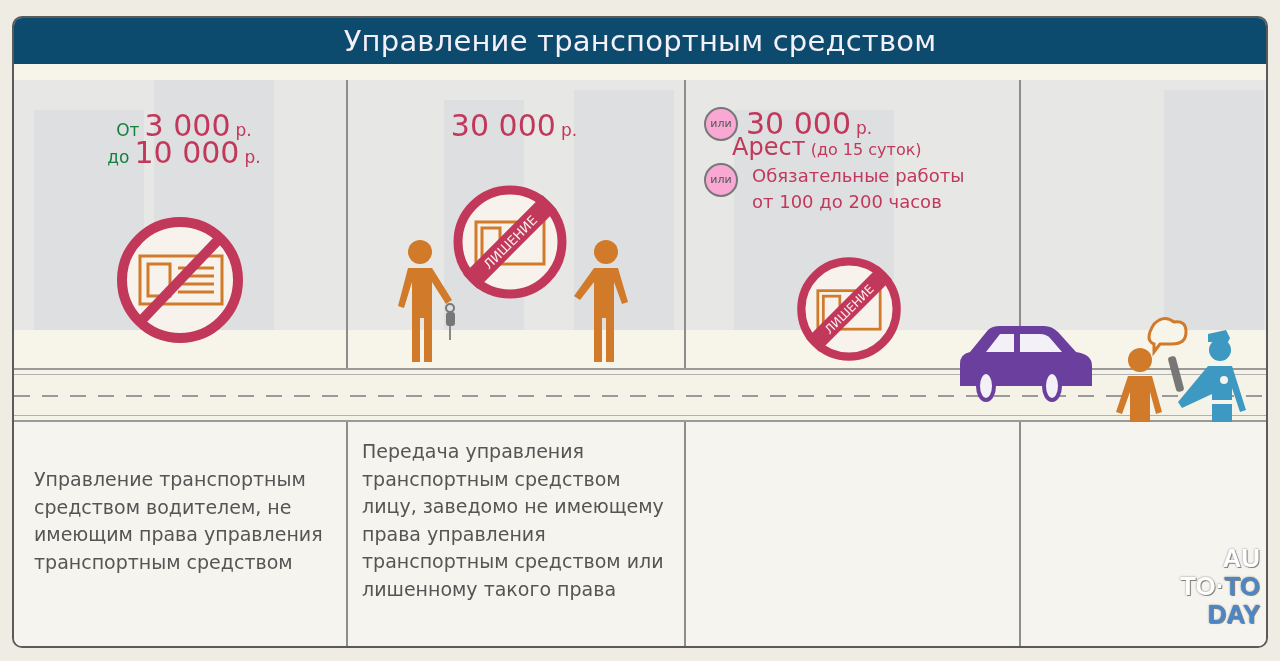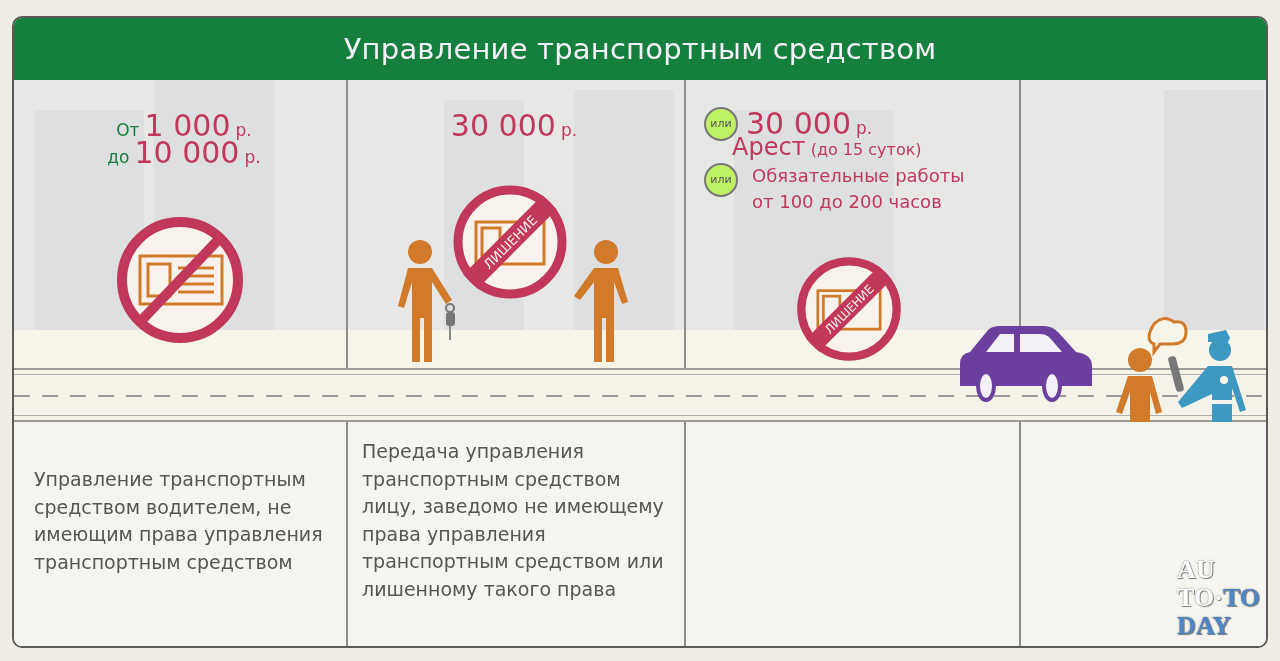--- a/index.html
+++ b/index.html
@@ -1,35 +1,35 @@
 <!DOCTYPE html>
 <html><head>
 <meta charset="utf-8">
 <style>
   html, body { margin:0; padding:0; }
   body { width:1280px; height:661px; background:#efece4; position:relative; overflow:hidden; font-family:"DejaVu Sans", sans-serif; }
   .board { position:absolute; left:12px; top:16px; width:1256px; height:632px; background:#f7f4ea; border:2px solid #5a5a5a; border-radius:10px; overflow:hidden; box-sizing:border-box; }
-  .header { position:absolute; left:0; top:0; width:100%; height:62px; background:#15803d; display:flex; align-items:center; justify-content:center;text-align:center; }
+  .header { position:absolute; left:0; top:0; width:100%; height:46px; background:#0c4a6e; display:flex; align-items:center; justify-content:center;text-align:center; }
   .header-title { color:#f4f0f8; font-size:29px; letter-spacing:0.2px; }
   .skyline { position:absolute; top:62px; left:0; width:100%; height:270px; background:#e7e7e6; }
   .bldg { position:absolute; background:#dedfe0; }
   .ground { position:absolute; left:0; top:312px; width:100%; height:40px; background:#f7f4ea; }
   .col-div { position:absolute; top:62px; width:2px; background:#8d8d8d; }
   .road { position:absolute; left:0; top:350px; width:100%; height:54px; background:#f5f2e8; border-top:2px solid #9a9a9a; border-bottom:2px solid #9a9a9a; box-sizing:border-box; }
   .road:before { content:""; position:absolute; left:0; right:0; top:4px; height:1px; background:#b0b0b0; }
   .road:after { content:""; position:absolute; left:0; right:0; bottom:4px; height:1px; background:#b0b0b0; }
   .dash { position:absolute; left:0; right:0; top:25px; height:2px; background:repeating-linear-gradient(90deg,#9a9a9a 0 16px, transparent 16px 28px); }
   .lower { position:absolute; left:0; top:404px; width:100%; height:228px; background:#f6f4ee; }
   .fine { position:absolute; color:#c2385b; text-align:center; }
   .fine .small { color:#15803d; font-size:17px; }
   .fine .big { font-size:30px; }
   .fine .rub { font-size:17px; }
   .desc { position:absolute; color:#555; font-size:19px; line-height:27.5px; }
-  .ili { display:inline-block; width:34px; height:34px; border:2px solid #777; border-radius:50%; box-sizing:border-box; font-size:11px; color:#555; text-align:center; line-height:30px; background:#bef264; }
-  .wm { position:absolute; right:6px; bottom:6px; font-family:Liberation Serif, serif; font-weight:bold; font-size:26px; line-height:28px; text-align:left; color:#fff; text-shadow:0 0 2px #777, 1px 1px 0 #888; }
+  .ili { display:inline-block; width:34px; height:34px; border:2px solid #777; border-radius:50%; box-sizing:border-box; font-size:11px; color:#555; text-align:center; line-height:30px; background:#f9a8d4; }
+  .wm { position:absolute; right:6px; bottom:18px; font-family:Liberation Sans, sans-serif; font-weight:bold; font-size:26px; line-height:28px; text-align:right; color:#fff; text-shadow:0 0 2px #777, 1px 1px 0 #888; }
   .wm .blue { color:#4b86c6; }
 </style>
 </head>
 <body>
 
 <div class="board">
   <div class="skyline">
     <div class="bldg" style="left:20px;top:30px;width:110px;height:240px;"></div>
     <div class="bldg" style="left:140px;top:0;width:120px;height:250px;"></div>
     <div class="bldg" style="left:430px;top:20px;width:80px;height:250px;"></div>
@@ -41,21 +41,21 @@
 
   <div class="header">
     <span class="header-title">Управление транспортным средством</span>
   </div>
 
   <div class="col-div" style="left:332px;height:570px;"></div>
   <div class="col-div" style="left:670px;height:570px;"></div>
   <div class="col-div" style="left:1005px;height:570px;"></div>
 
   <div class="fine" style="left:70px;top:90px;width:200px;">
-    <div><span class="small">От</span> <span class="big">1 000</span> <span class="rub">р.</span></div>
+    <div><span class="small">От</span> <span class="big">3 000</span> <span class="rub">р.</span></div>
     <div style="margin-top:-8px;"><span class="small">до</span> <span class="big">10 000</span> <span class="rub">р.</span></div>
   </div>
   <svg style="position:absolute;left:96px;top:196px;" width="140" height="132" viewBox="0 0 140 132">
     <circle cx="70" cy="66" r="58" fill="#f7f3ec" stroke="#c2385b" stroke-width="10"></circle>
     <rect x="30" y="42" width="82" height="48" fill="none" stroke="#d07a2a" stroke-width="3"></rect>
     <rect x="38" y="50" width="22" height="32" fill="none" stroke="#d07a2a" stroke-width="3"></rect>
     <g stroke="#d07a2a" stroke-width="3">
         <line x1="68" y1="54" x2="104" y2="54"></line>
         <line x1="68" y1="62" x2="104" y2="62"></line>
         <line x1="68" y1="70" x2="104" y2="70"></line>

